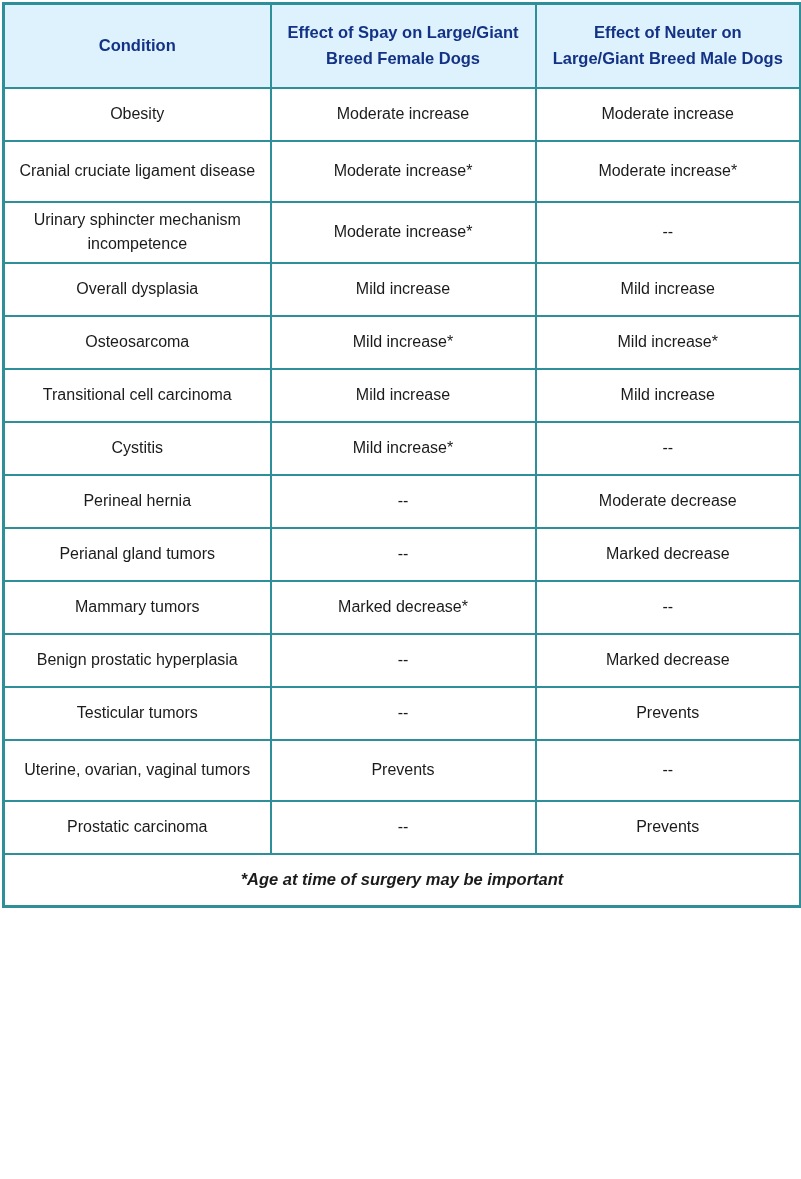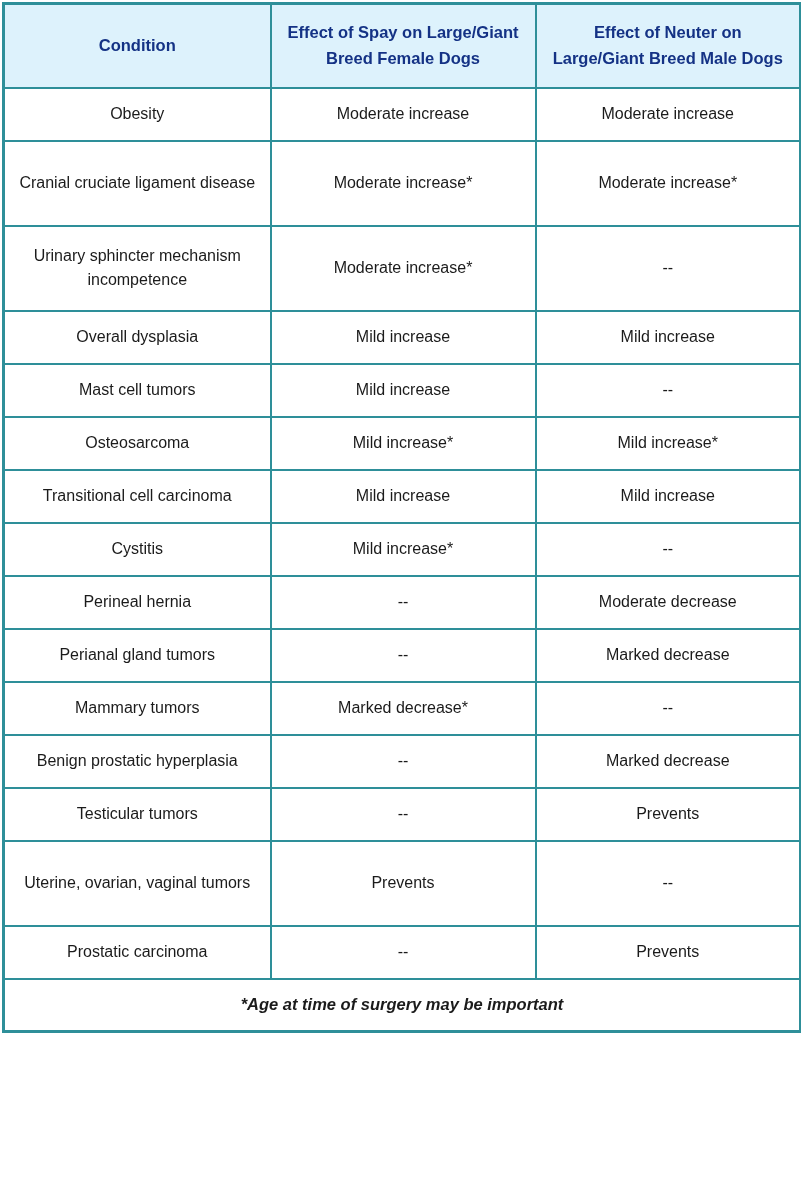--- a/index.html
+++ b/index.html
@@ -55,21 +55,21 @@
 
   tbody td {
     color: #1b1b1b;
     font-size: 16px;
     font-weight: normal;
     line-height: 1.5;
     background: #ffffff;
   }
 
   tbody tr.row-1line td { height: 53px; }
-  tbody tr.row-2line td { height: 85px; }
+  tbody tr.row-2line td { height: 61px; }
 
   tbody td.cell-condition { padding-left: 10px; padding-right: 10px; }
 
   tfoot td.footnote-cell {
     height: 53px;
     font-style: italic;
     font-weight: bold;
     font-size: 16.5px;
     color: #1b1b1b;
     background: #ffffff;
@@ -112,25 +112,20 @@
         </tr>
         <tr class="row-2line">
           <td class="cell-condition">Urinary sphincter mechanism incompetence</td>
           <td>Moderate increase*</td>
           <td>--</td>
         </tr>
         <tr class="row-1line">
           <td class="cell-condition">Overall dysplasia</td>
           <td>Mild increase</td>
           <td>Mild increase</td>
-        </tr>
-        <tr class="row-1line">
-          <td class="cell-condition">Mast cell tumors</td>
-          <td>Mild increase</td>
-          <td>--</td>
         </tr>
         <tr class="row-1line">
           <td class="cell-condition">Osteosarcoma</td>
           <td>Mild increase*</td>
           <td>Mild increase*</td>
         </tr>
         <tr class="row-1line">
           <td class="cell-condition">Transitional cell carcinoma</td>
           <td>Mild increase</td>
           <td>Mild increase</td>

